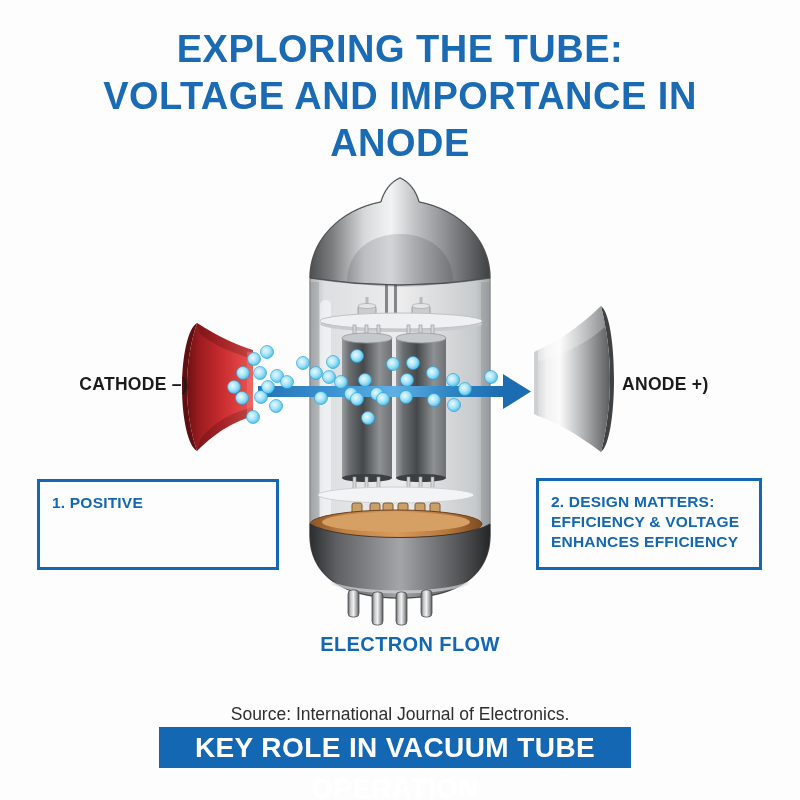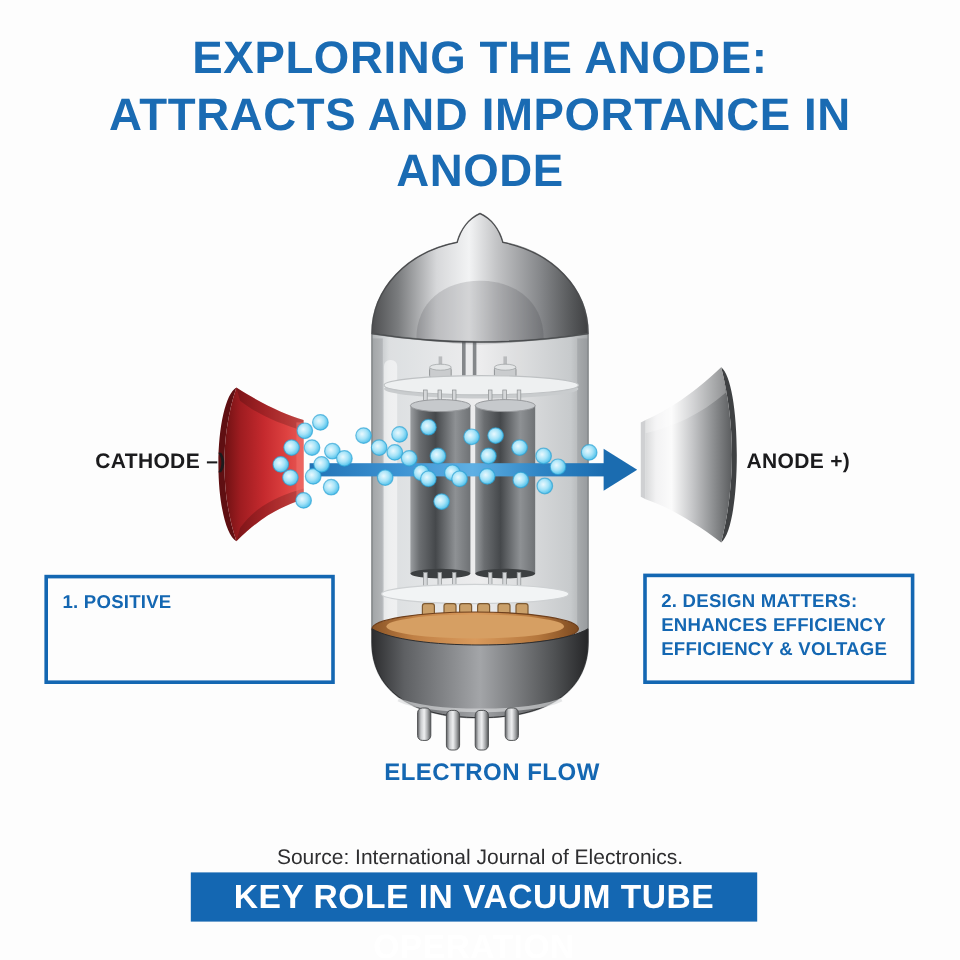--- a/index.html
+++ b/index.html
@@ -43,22 +43,22 @@
   }
   .source{
     position:absolute;top:704px;left:0;right:0;text-align:center;
     font-size:17.5px;color:#2e2e30;
   }
 </style>
 </head>
 <body style="--accent-blue: #1467b2; --title-blue: #1a6bb3; --arrow-blue: #1f6fb4; --electron-blue: #49bdea; --cathode-red: #c52a2e; --anode-gray: #9a9c9e; --banner-text: #ffffff;">
 
 <div class="title">
-  <div>EXPLORING THE ANODE:</div>
-  <div>ATTRACTS AND IMPORTANCE IN</div>
+  <div>EXPLORING THE TUBE:</div>
+  <div>VOLTAGE AND IMPORTANCE IN</div>
   <div>ANODE</div>
 </div>
 
 <svg class="diagram-svg" viewBox="0 0 800 800">
   <defs>
     <linearGradient id="gradChrome" x1="0" y1="0" x2="1" y2="0">
       <stop offset="0" stop-color="#4e4f51"></stop>
         <stop offset=".12" stop-color="#7a7c7e"></stop>
       <stop offset=".30" stop-color="#d7d8da"></stop>
         <stop offset=".45" stop-color="#f2f3f4"></stop>
@@ -293,21 +293,21 @@
 
 <div class="side-label cathode">CATHODE –)</div>
 <div class="side-label anode">ANODE +)</div>
 
 <div class="callout left">
   <div>1. POSITIVE</div>
 </div>
 
 <div class="callout right">
   <div>2. DESIGN MATTERS:</div>
+  <div>EFFICIENCY &amp; VOLTAGE</div>
   <div>ENHANCES EFFICIENCY</div>
-  <div>EFFICIENCY &amp; VOLTAGE</div>
 </div>
 
 <div class="flow-label">ELECTRON FLOW</div>
 
 <div class="banner">KEY ROLE IN VACUUM TUBE OPERATION</div>
 
 <div class="source">Source: International Journal of Electronics.</div>
 
 </body></html>

